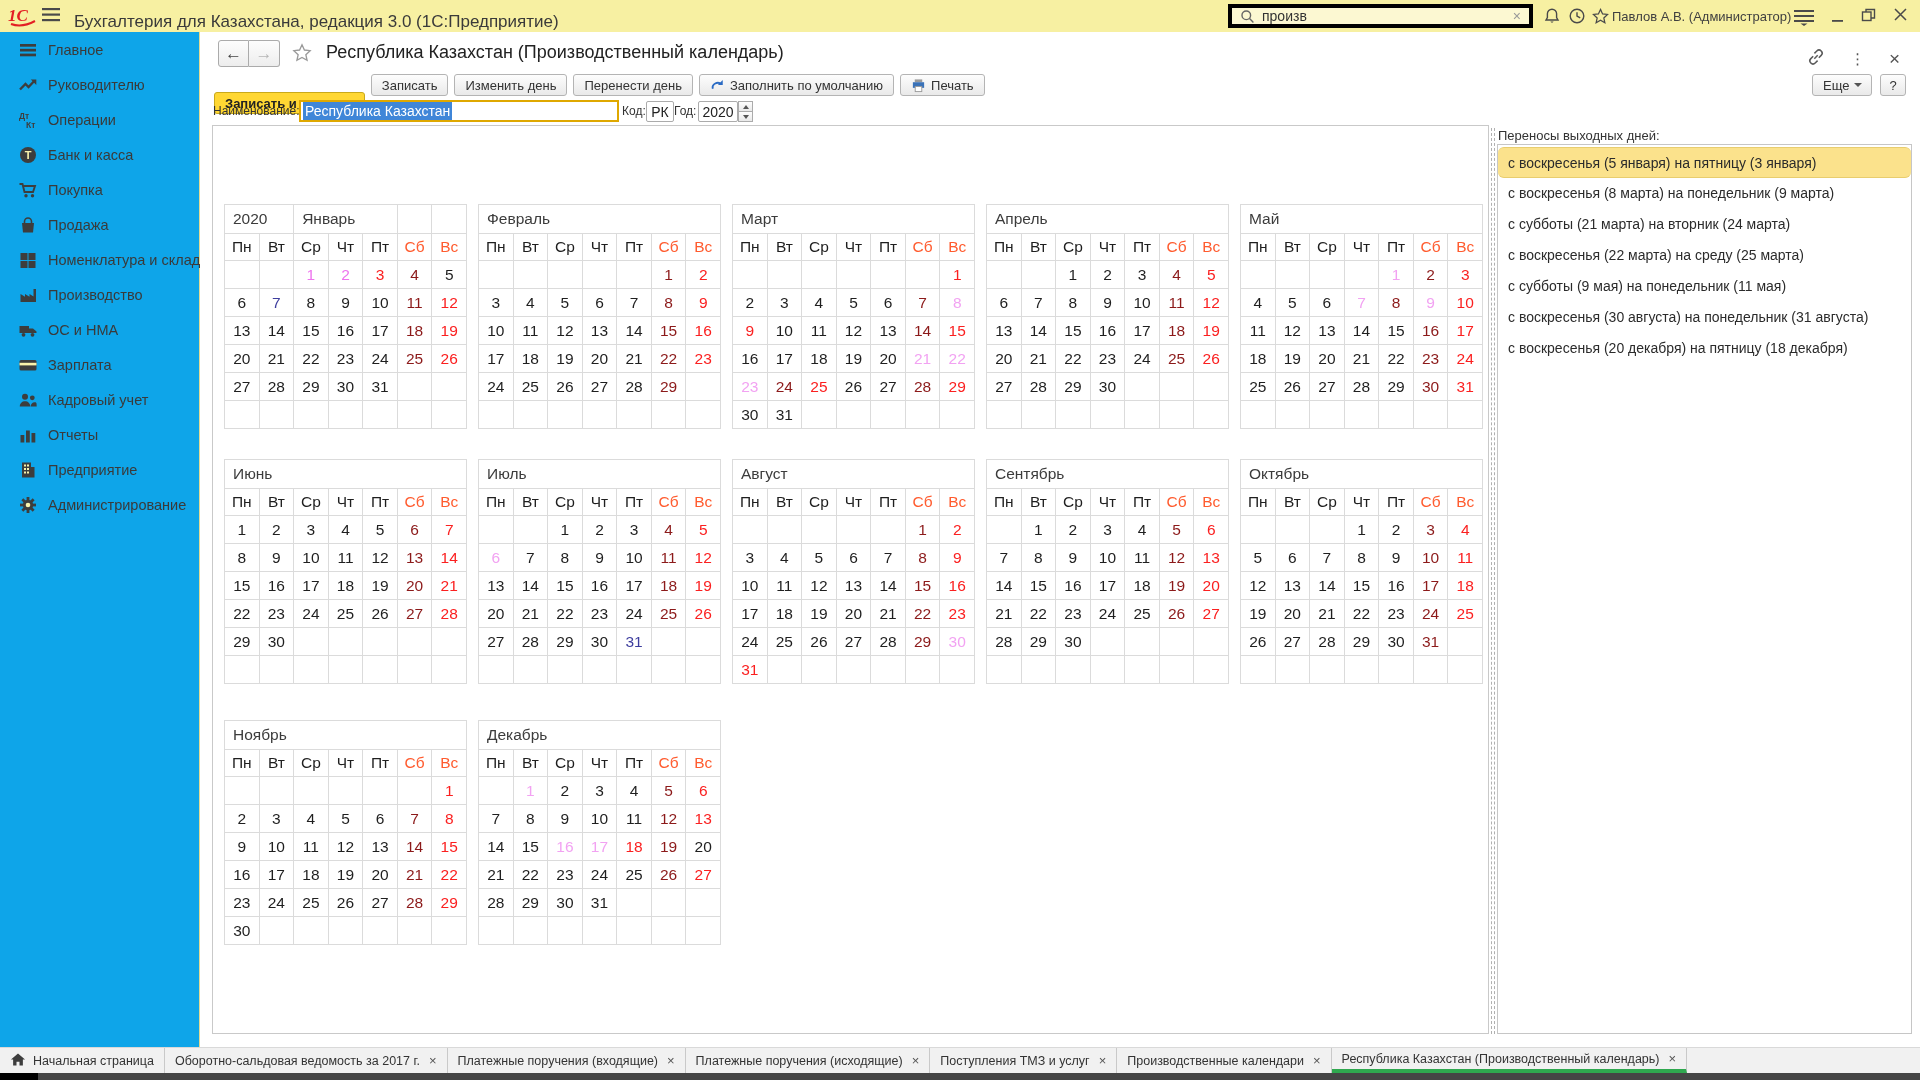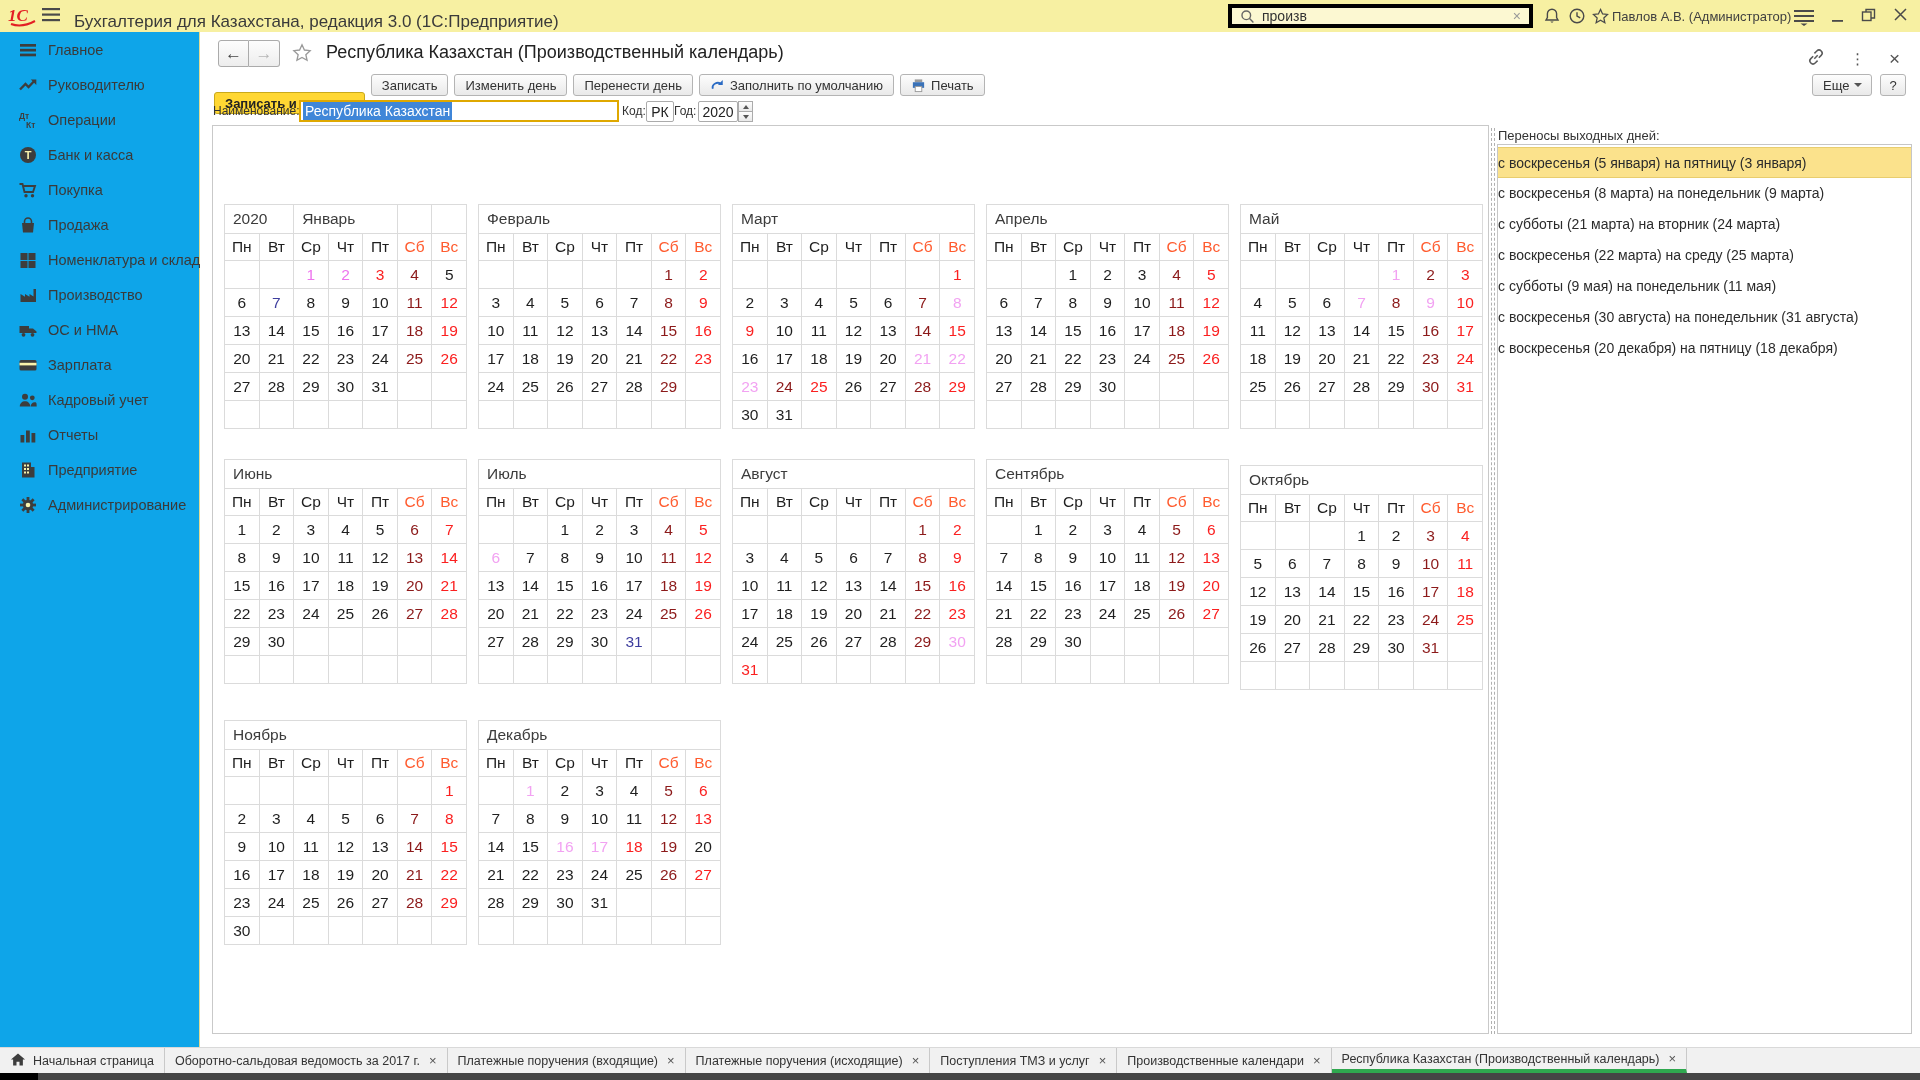--- a/index.html
+++ b/index.html
@@ -52,21 +52,21 @@
 table.month td.wkend { color:#FF5B2E; }
 table.month td.work { color:#1f1f1f; }
 table.month td.sat { color:#8C1A1A; }
 table.month td.sun { color:#FB2020; }
 table.month td.h { color:#EE74EE; }
 table.month td.hl { color:#F2A2F2; }
 table.month td.blue { color:#3D3D9E; }
 .splitter { position:absolute; left:1290px; top:96px; width:4px; height:906px; border-left:1px dashed #B0B0B0; border-right:1px dashed #B0B0B0; }
 .rpanel-label { position:absolute; left:1297px; top:96px; font-size:13px; color:#333; }
 .rpanel { position:absolute; left:1296px; top:112px; width:415px; height:890px; border:1px solid #C6C6C6; background:#fff; padding-top:2px; }
-.ritem { height:31px; line-height:31px; font-size:14px; color:#2b2b2b; white-space:nowrap; }
+.ritem { height:31px; line-height:31px; font-size:14px; color:#2b2b2b; padding-left:10px; white-space:nowrap;border-radius:6px; }
 .ritem.sel { background:#FBE28C; border-top:1px solid #E8CD6E; border-bottom:1px solid #E8CD6E; }
 .tabbar { position:absolute; left:0; top:1047px; width:1920px; height:26px; background:#F1F1F1; display:flex; border-top:1px solid #D9D9D9; }
 .tab { display:flex; align-items:center; gap:7px; padding:0 10px; border-right:1px solid #C9C9C9; font-size:12.5px; color:#333; white-space:nowrap; position:relative; }
 .tab .tclose { color:#555; font-size:13px; margin-left:2px; }
 .tab.active { border-bottom:4px solid #2FA84F; }
 .bstrip { position:absolute; left:0; top:1073px; width:1920px; height:7px; background:#454545; }
 .bstrip .bseg { position:absolute; left:0; top:0; width:38px; height:7px; background:#000; }
 </style>
 </head>
 <body>
@@ -980,21 +980,21 @@
             <td></td>
             <td></td>
             <td></td>
             <td></td>
             <td></td>
             <td></td>
             <td></td>
           </tr>
         </tbody>
       </table>
-      <table class="month" style="left: 1027px; top: 333px; margin-top: 6px;">
+      <table class="month" style="left: 1027px; top: 333px;">
         <tbody>
           <tr class="trow">
             <td colspan="7" class="mname">Октябрь</td>
           </tr>
           <tr class="hrow">
             <td class="">Пн</td>
             <td class="">Вт</td>
             <td class="">Ср</td>
             <td class="">Чт</td>
             <td class="">Пт</td>

